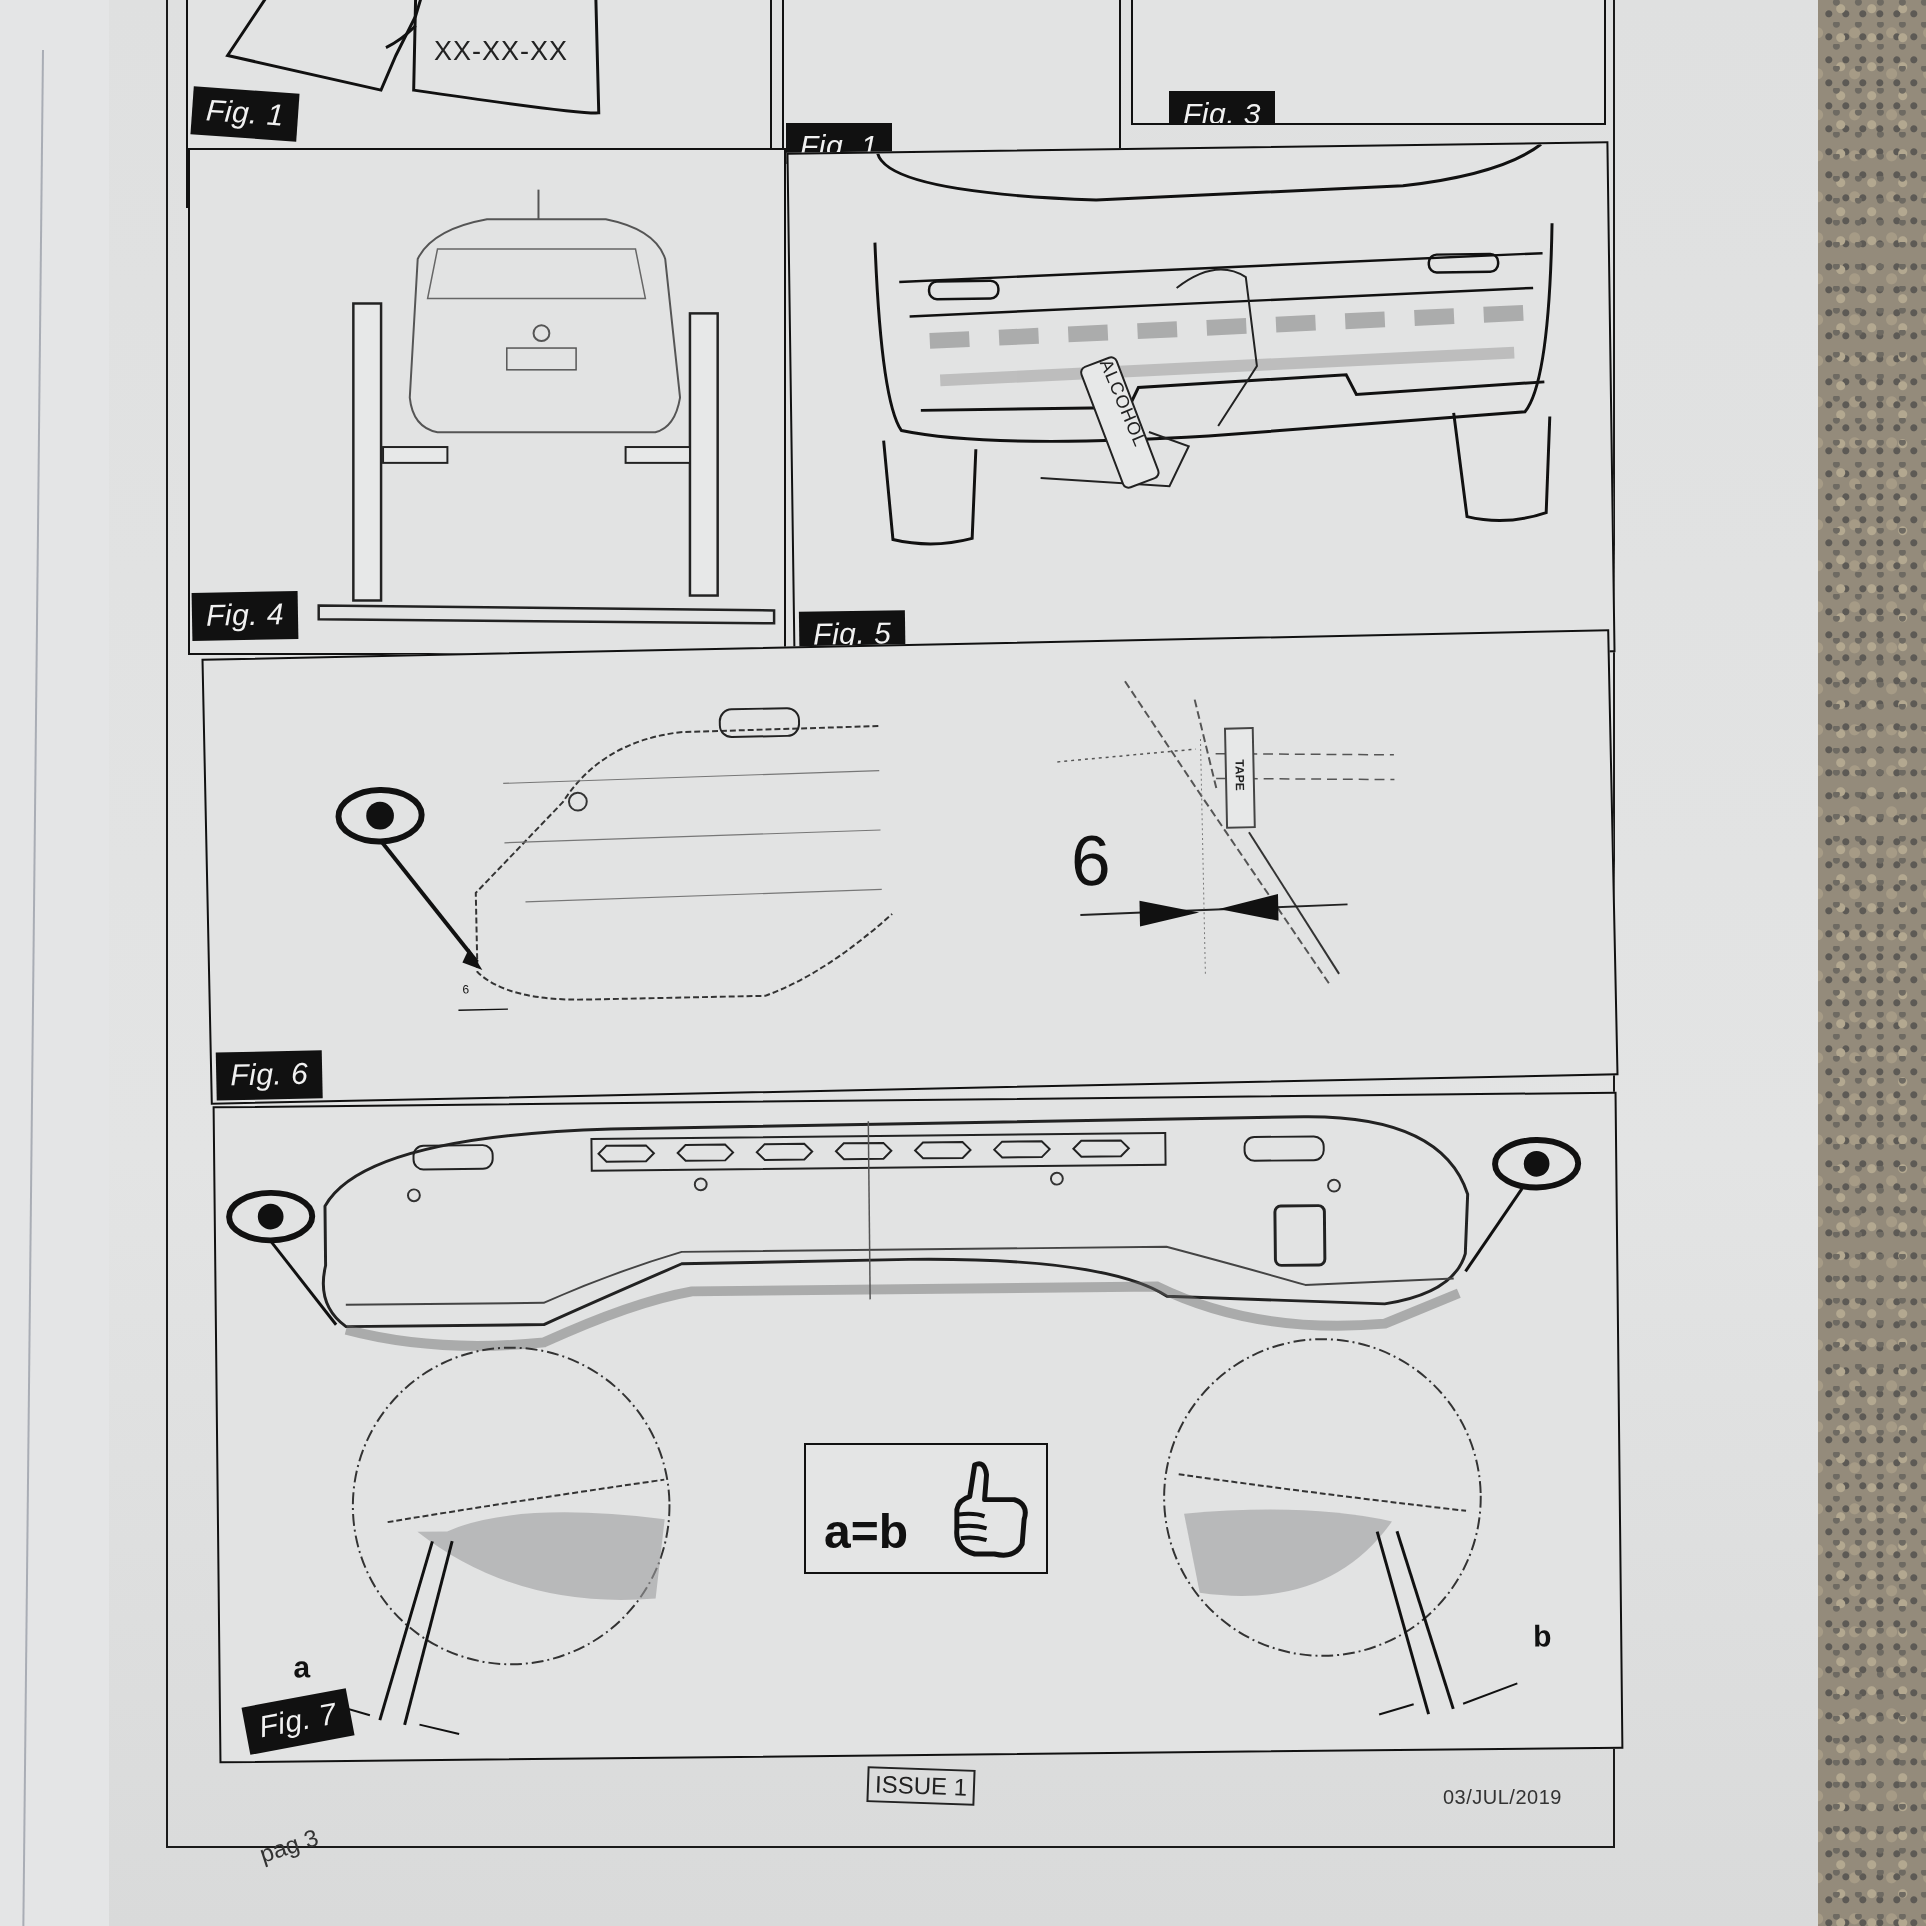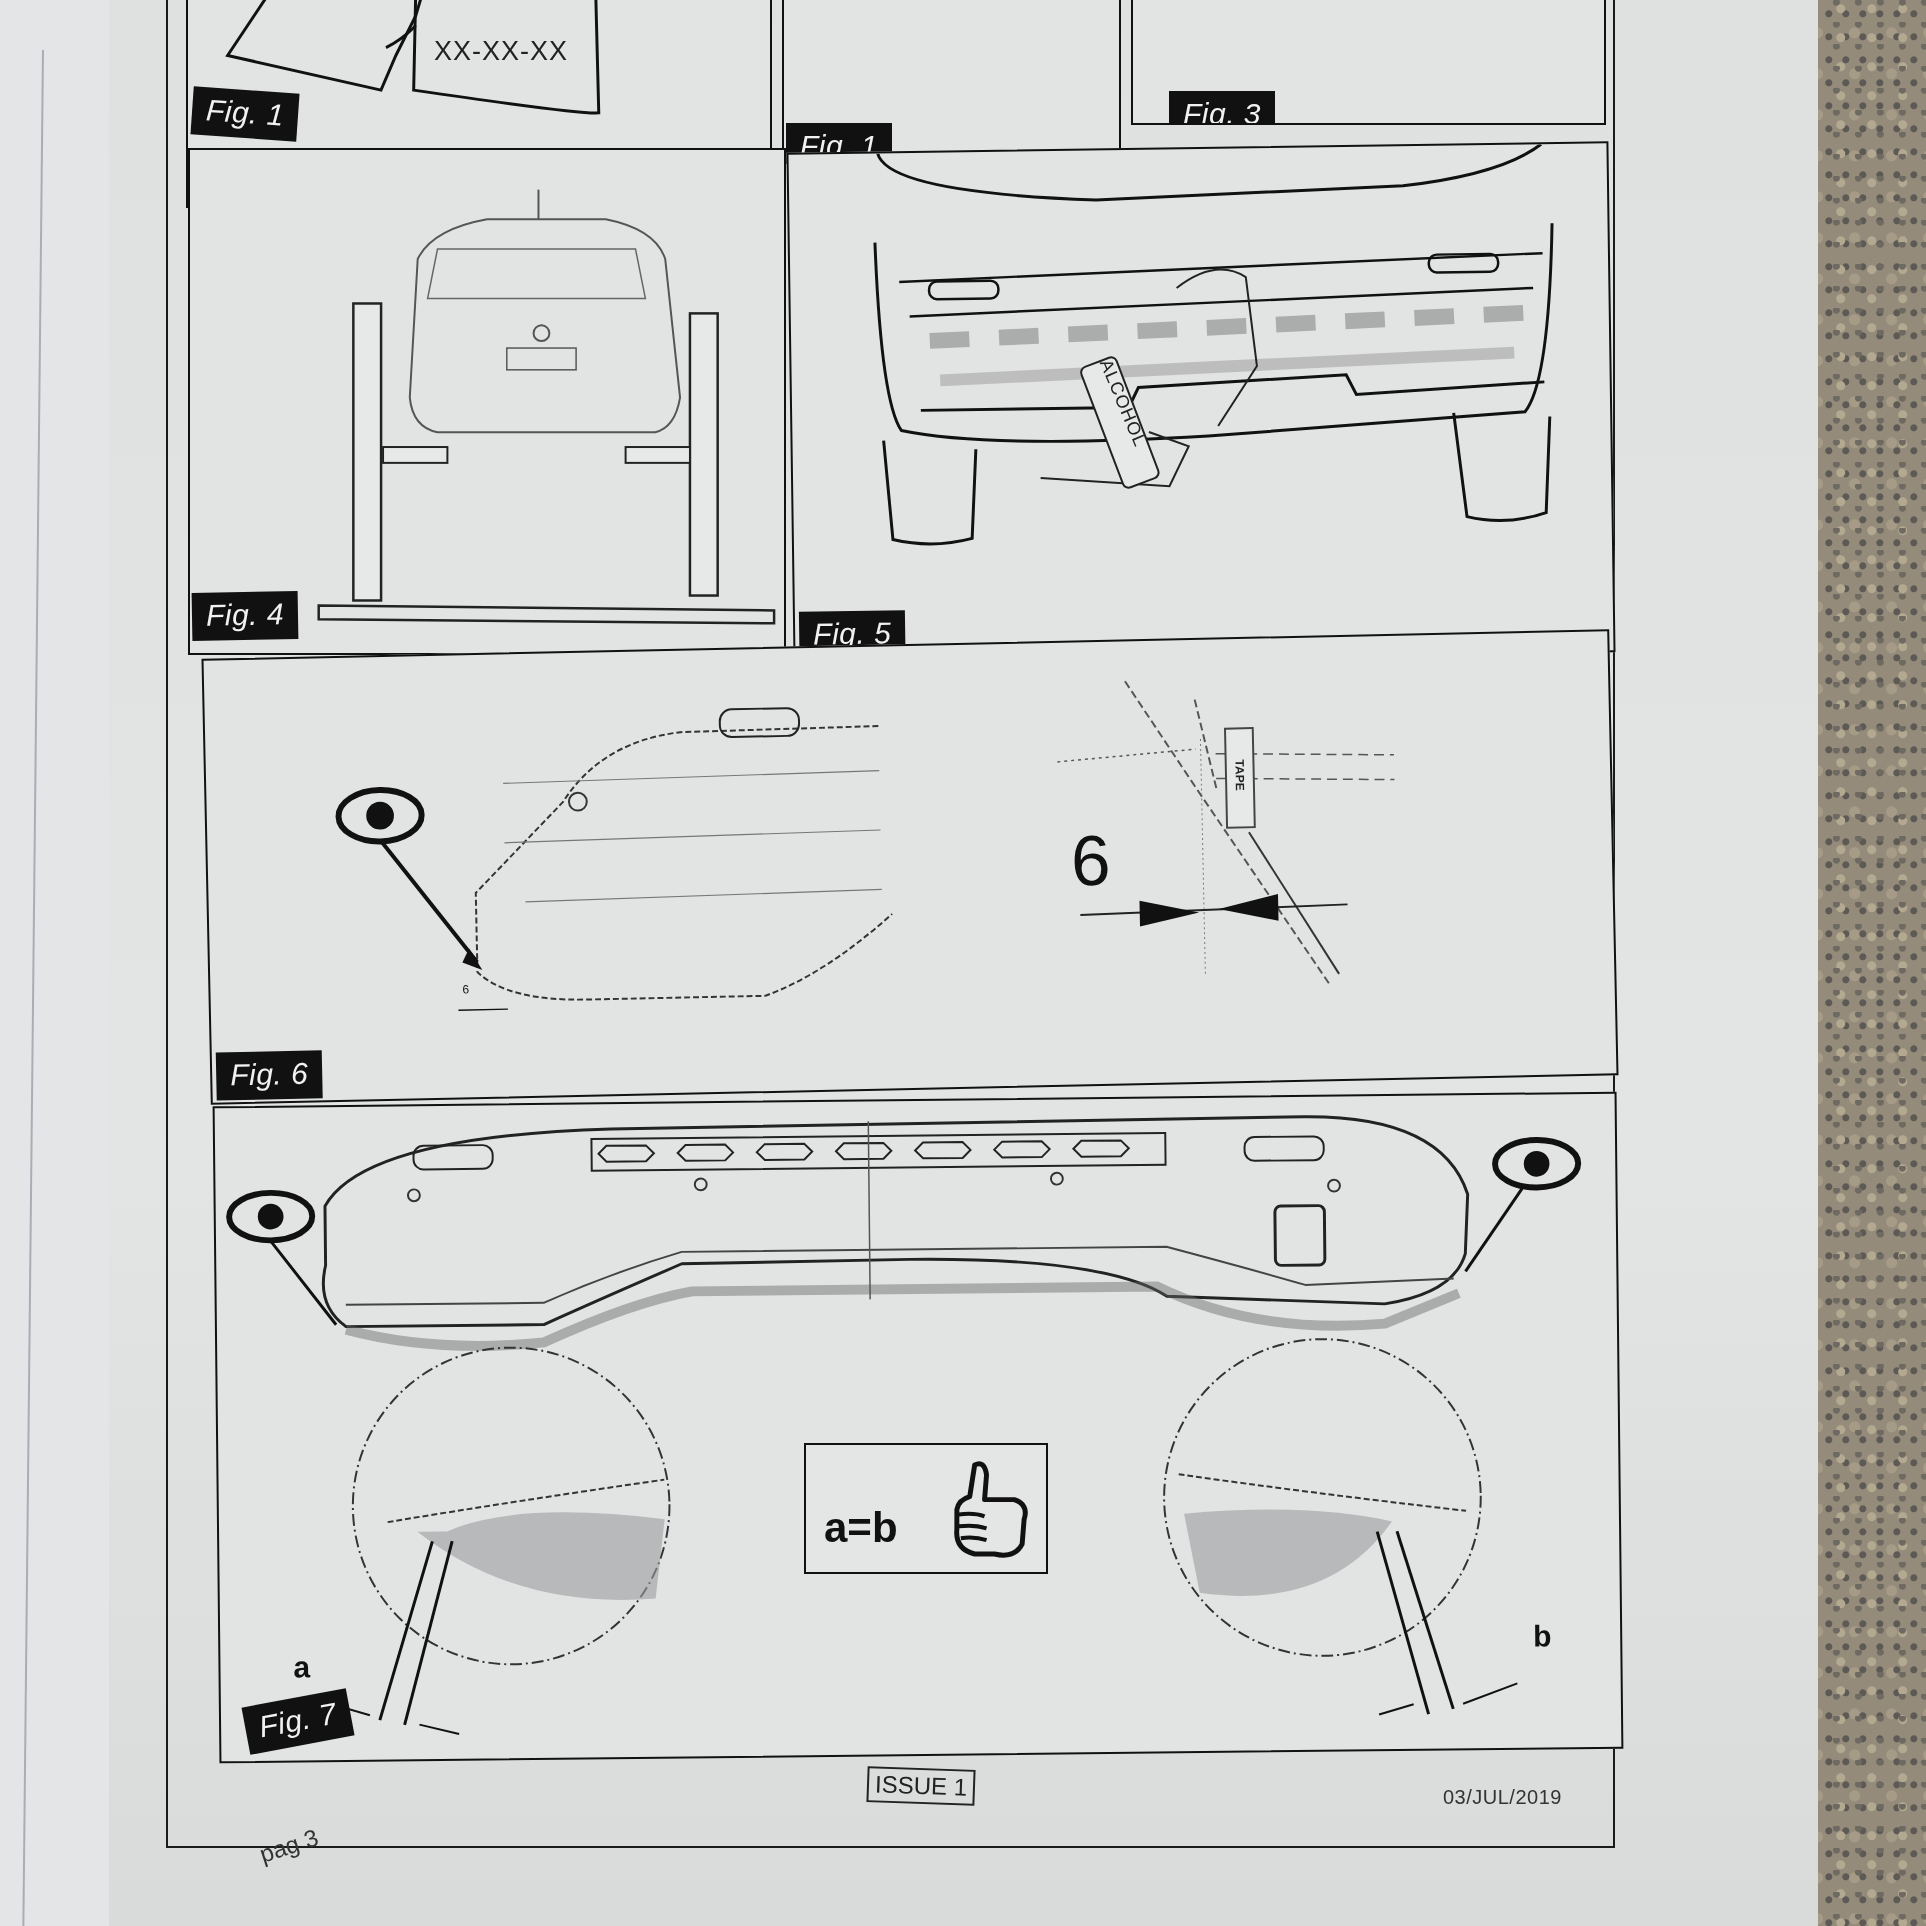--- a/index.html
+++ b/index.html
@@ -54,21 +54,21 @@
     transform:rotate(90deg);
   }
   .alcohol-label {
     position:absolute; font-size:18px; color:#222; letter-spacing:1px;
     transform:rotate(68deg); transform-origin:left top;
   }
   .ab-box {
     position:absolute; left:804px; top:1443px; width:240px; height:127px;
     border:2px solid #111; background:#e4e5e5;
   }
-  .ab-text { position:absolute; left:18px; top:59px; font-size:42px; font-weight:bold; color:#111; }
+  .ab-text { position:absolute; left:18px; top:59px; font-size:48px; font-weight:bold; color:#111; }
   .dim-label { position:absolute; font-size:30px; font-weight:bold; color:#111; }
   .footer-issue {
     position:absolute; left:867px; top:1768px; border:2px solid #222;
     padding:2px 6px; font-size:24px; color:#222; transform:rotate(2deg);
   }
   .footer-date {
     position:absolute; left:1443px; top:1786px; font-size:20px; color:#333; letter-spacing:0.5px;
   }
   .footer-page {
     position:absolute; left:259px; top:1832px; font-size:24px; color:#333;

